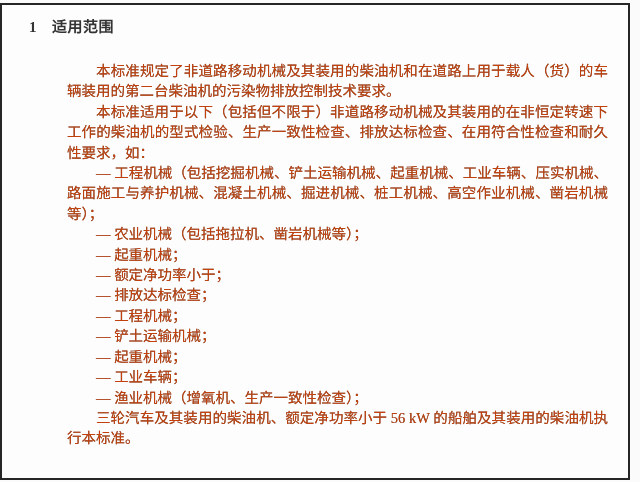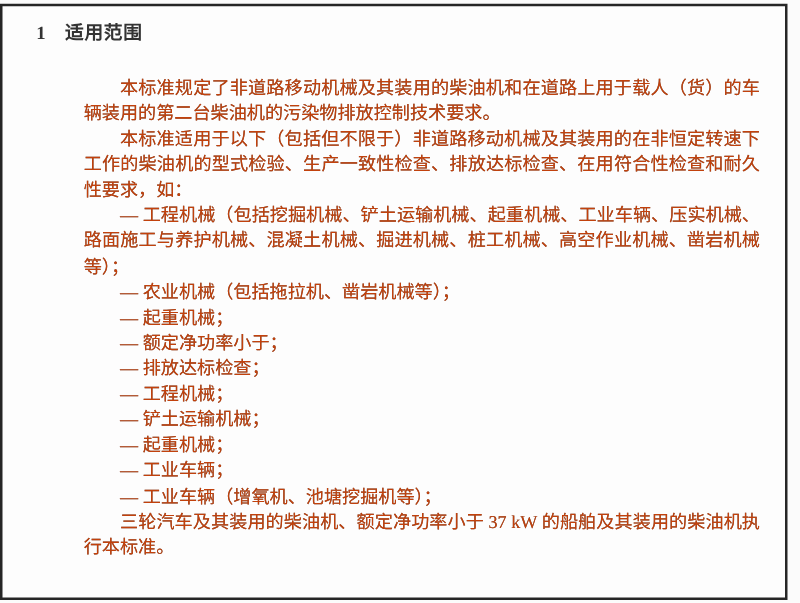--- a/index.html
+++ b/index.html
@@ -63,16 +63,16 @@
     <p>本标准适用于以下（包括但不限于）非道路移动机械及其装用的在非恒定转速下工作的柴油机的型式检验、生产一致性检查、排放达标检查、在用符合性检查和耐久性要求，如：</p>
     <p>— 工程机械（包括挖掘机械、铲土运输机械、起重机械、工业车辆、压实机械、路面施工与养护机械、混凝土机械、掘进机械、桩工机械、高空作业机械、凿岩机械等）；</p>
     <p>— 农业机械（包括拖拉机、凿岩机械等）；</p>
     <p>— 起重机械；</p>
     <p>— 额定净功率小于；</p>
     <p>— 排放达标检查；</p>
     <p>— 工程机械；</p>
     <p>— 铲土运输机械；</p>
     <p>— 起重机械；</p>
     <p>— 工业车辆；</p>
-    <p>— 工业车辆（增氧机、池塘挖掘机等）；</p>
-    <p>三轮汽车及其装用的柴油机、额定净功率小于 37 kW 的船舶及其装用的柴油机执行本标准。</p>
+    <p>— 渔业机械（增氧机、生产一致性检查）；</p>
+    <p>三轮汽车及其装用的柴油机、额定净功率小于 56 kW 的船舶及其装用的柴油机执行本标准。</p>
   </div>
 </div>
 
 </body></html>

